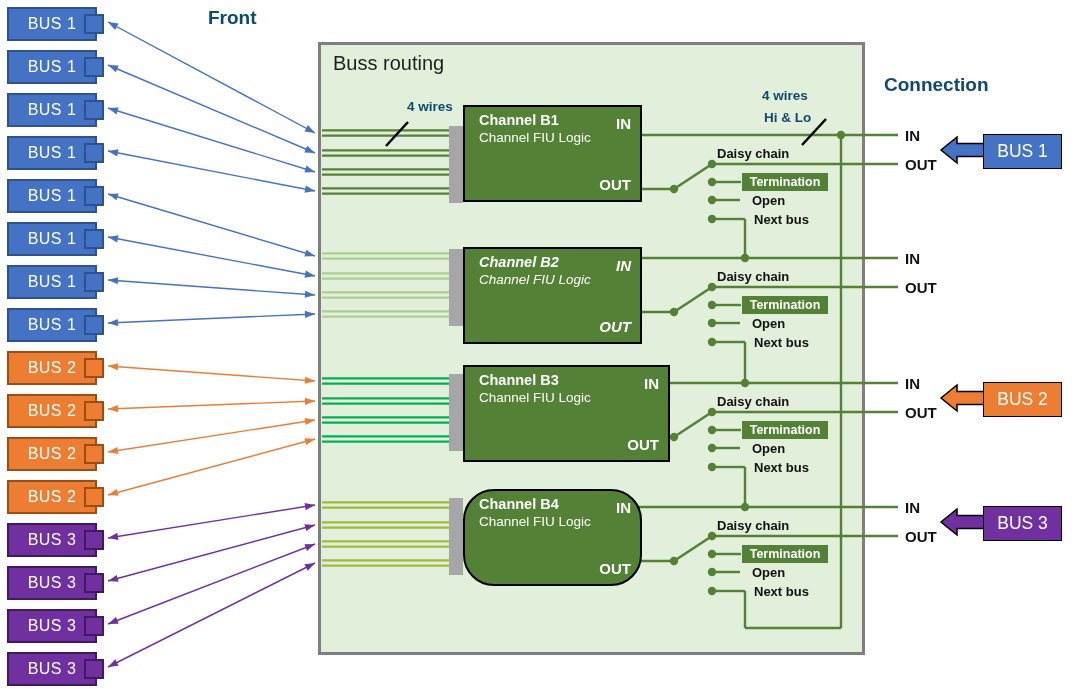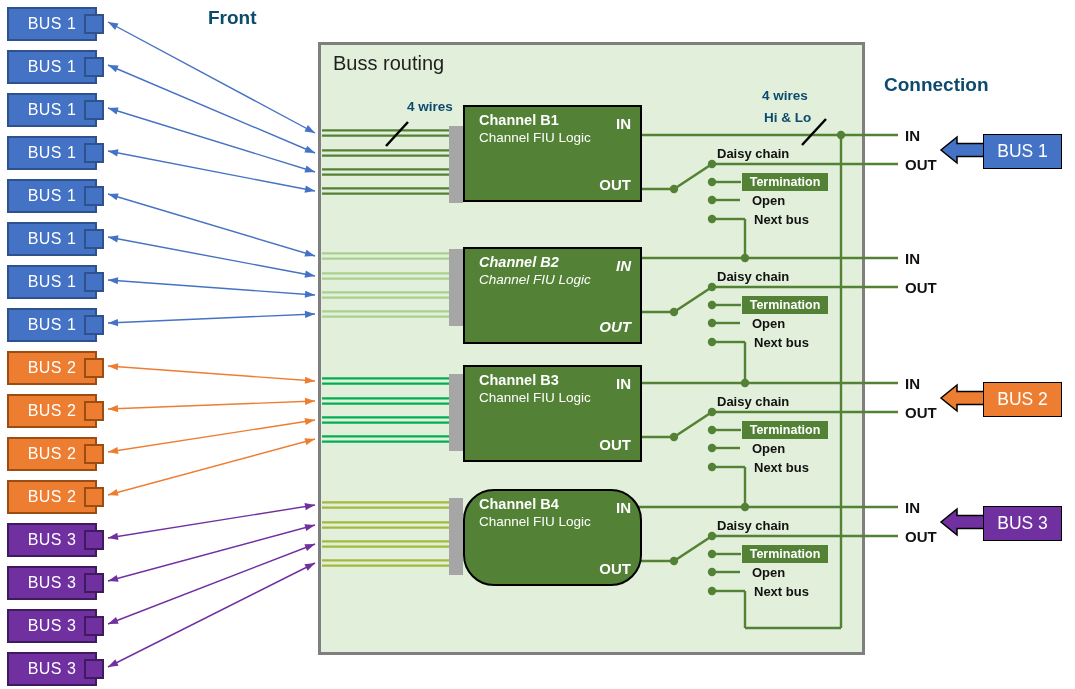--- a/index.html
+++ b/index.html
@@ -207,21 +207,21 @@
         <div class="ch-sub">Channel FIU Logic</div>
         <div class="ch-in">IN</div>
         <div class="ch-out">OUT</div>
       </div>
       <div class="sw-lbl" style="left:717px;top:269px;">Daisy chain</div>
       <div class="term-box" style="left:742px;top:296px;width:86px;height:18px;">Termination</div>
       <div class="sw-lbl" style="left:752px;top:316px;">Open</div>
       <div class="sw-lbl" style="left:754px;top:335px;">Next bus</div>
       <div class="bp-lbl" style="left:905px;top:250px;">IN</div>
       <div class="bp-lbl" style="left:905px;top:279px;">OUT</div>
-      <div class="channel-box" style="left:463px;top:365px;width:175px;height:93px;">
+      <div class="channel-box" style="left:463px;top:365px;width:175px;height:93px;padding-left:28px;">
         <div class="ch-title">Channel B3</div>
         <div class="ch-sub">Channel FIU Logic</div>
         <div class="ch-in">IN</div>
         <div class="ch-out">OUT</div>
       </div>
       <div class="sw-lbl" style="left:717px;top:394px;">Daisy chain</div>
       <div class="term-box" style="left:742px;top:421px;width:86px;height:18px;">Termination</div>
       <div class="sw-lbl" style="left:752px;top:441px;">Open</div>
       <div class="sw-lbl" style="left:754px;top:460px;">Next bus</div>
       <div class="bp-lbl" style="left:905px;top:375px;">IN</div>

